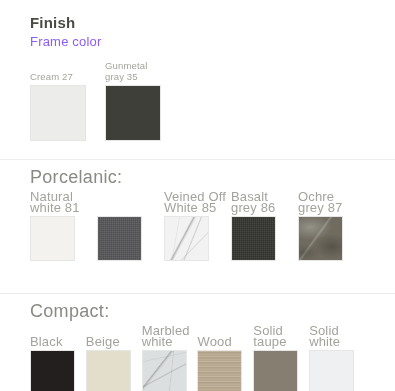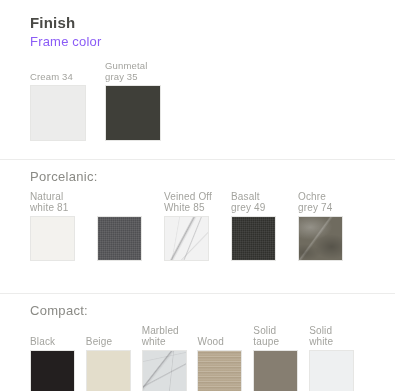--- a/index.html
+++ b/index.html
@@ -41,41 +41,41 @@
     margin-top: 1px;
   }
 
   
   .group { position: relative; }
   .divider {
     border-top: 1px solid #ececeb;
     margin: 0 -30px;
   }
   .group-heading {
-    font-size: 13px;
+    font-size: 18px;
     color: #88888 3;
     color: #8a8a85;
     letter-spacing: 0.3px;
     padding-top: 9px;
     padding-bottom: 2px;
     line-height: 16px;
   }
 
   
   .swatch-row {
     display: flex;
     align-items: flex-end;
   }
   .swatch-cell {
     display: flex;
     flex-direction: column;
     justify-content: flex-end;
   }
   .swatch-label {
-    font-size: 10px;
+    font-size: 13px;
     line-height: 11px;
     color: #a3a39e;
     letter-spacing: 0.15px;
     margin-bottom: 3px;
     white-space: pre-line;
   }
   .swatch {
     border: 1px solid #e6e6e4;
     box-sizing: border-box;
     position: relative;
@@ -161,21 +161,21 @@
 
   <div class="header">
     <div class="title">Finish</div>
     <div class="subtitle">Frame color</div>
   </div>
 
   <div class="group">
     <div class="swatch-row row-frame">
 
       <div class="swatch-cell">
-        <div class="swatch-label">Cream 34</div>
+        <div class="swatch-label">Cream 27</div>
         <div class="swatch tex-plain" style="background:#ececeb"></div>
       </div>
 
       <div class="swatch-cell">
         <div class="swatch-label">Gunmetal
 gray 35</div>
         <div class="swatch tex-plain" style="background:#3f3f39"></div>
       </div>
 
     </div>
@@ -198,27 +198,27 @@
       </div>
 
       <div class="swatch-cell">
         <div class="swatch-label">Veined Off
 White 85</div>
         <div class="swatch tex-veined" style="background:#f2f2f2"></div>
       </div>
 
       <div class="swatch-cell">
         <div class="swatch-label">Basalt
-grey 49</div>
+grey 86</div>
         <div class="swatch tex-grain" style="background:#353531"></div>
       </div>
 
       <div class="swatch-cell">
         <div class="swatch-label">Ochre
-grey 74</div>
+grey 87</div>
         <div class="swatch tex-mottled" style="background:#6f6b5f"></div>
       </div>
 
     </div>
   </div>
 
   <div class="group" style="margin-top:32px">
     <div class="divider"></div>
     <div class="group-heading">Compact:</div>
 

